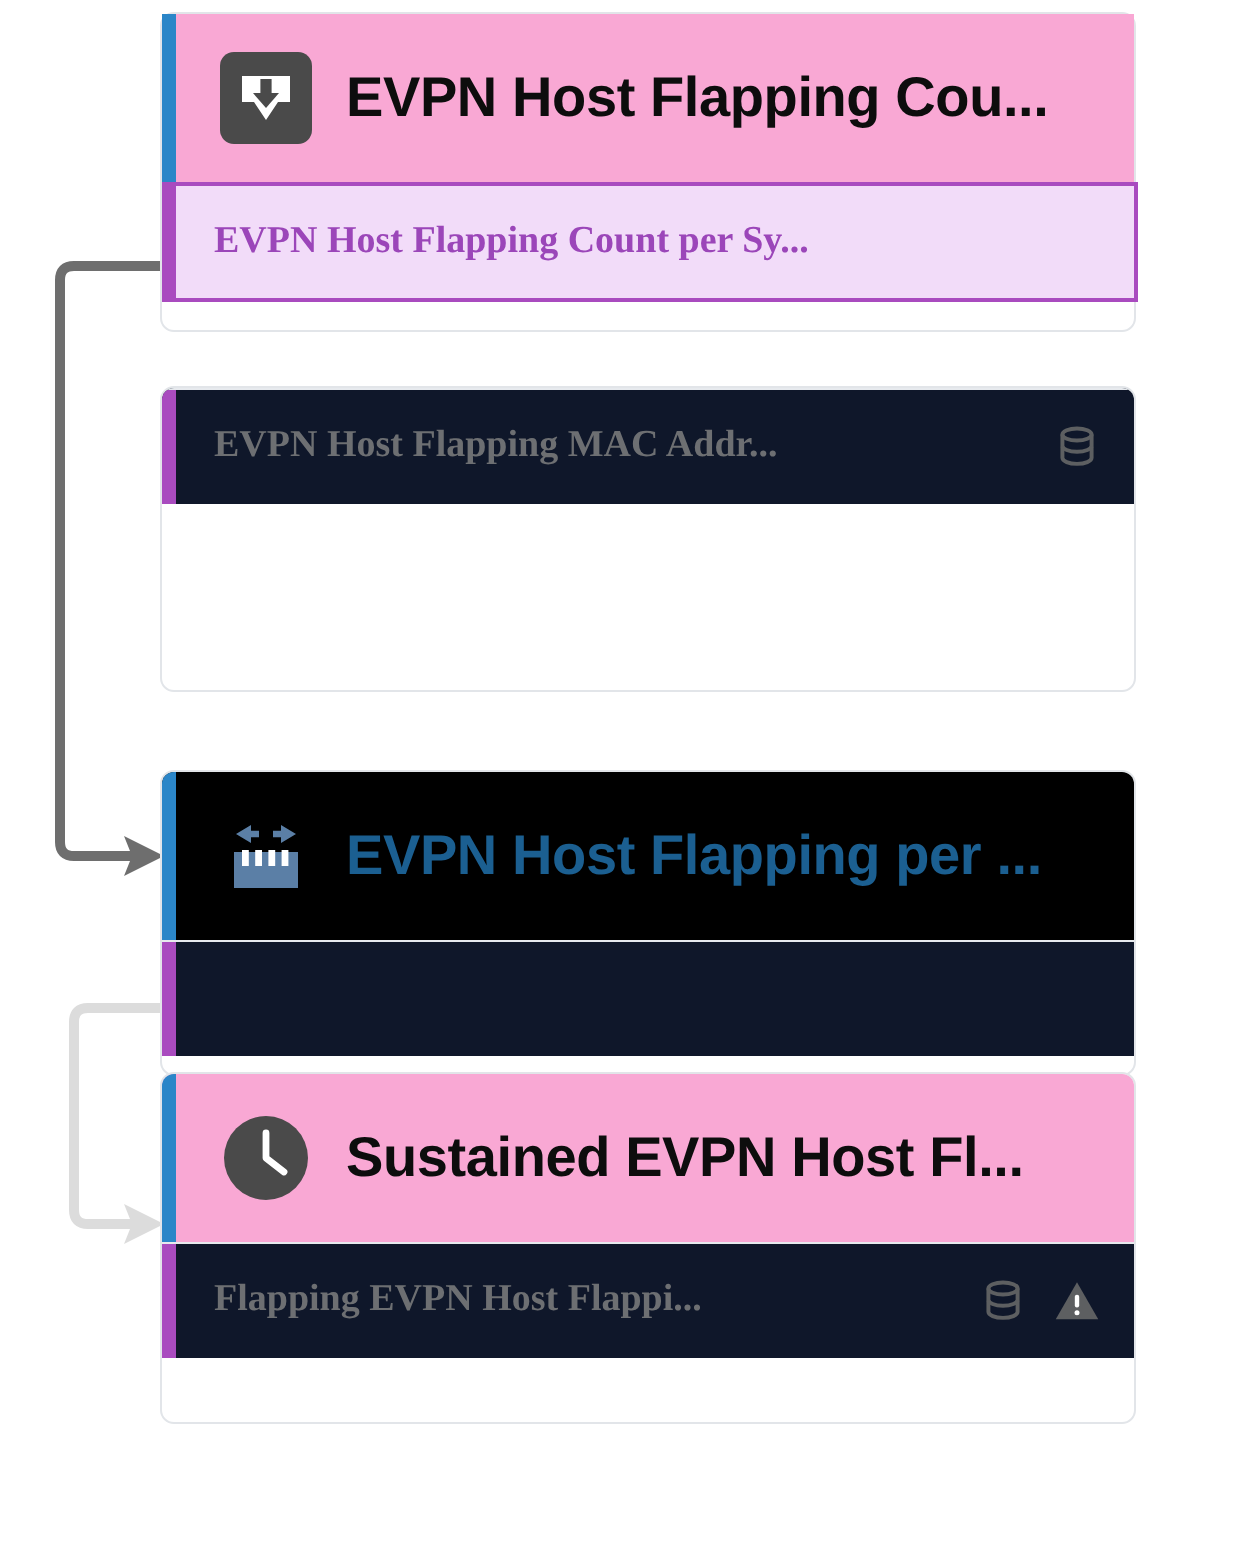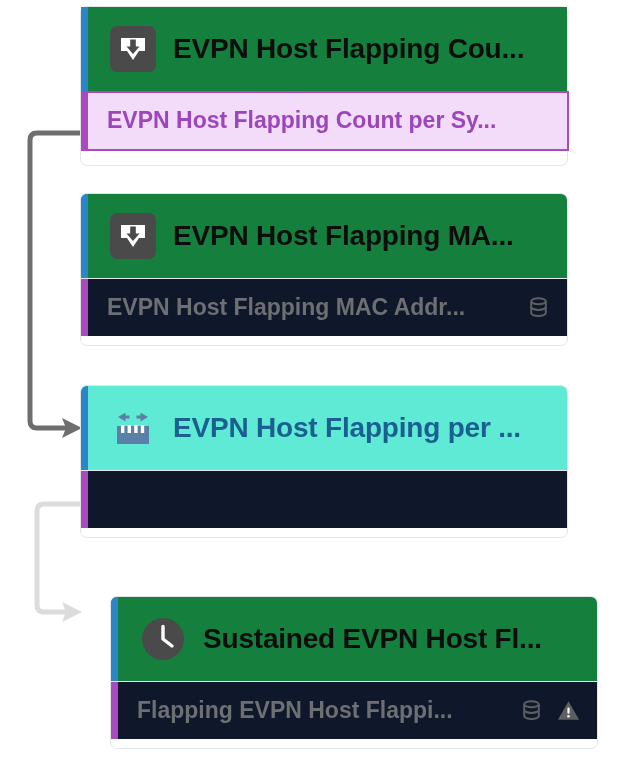--- a/index.html
+++ b/index.html
@@ -18,33 +18,33 @@
         background:#ffffff;border:1px solid #e2e5e9;border-radius:7px;
         box-sizing:border-box;overflow:hidden;}
 
   .row{position:relative;display:flex;align-items:center;box-sizing:border-box;}
 
   .stripe{position:absolute;left:0;top:0;bottom:0;width:7px;}
   .stripe.blue{background:#2b86c8;}
   .stripe.purple{background:#a94bbf;}
 
   
-  .hdr{height:84px;padding-left:26px;padding-right:14px;background:#15803d;}
-  .hdr.sel{background:#5eead4;}
+  .hdr{height:84px;padding-left:26px;padding-right:14px;background:#f9a8d4;}
+  .hdr.sel{background:#000000;}
   .hdr .ic{flex:0 0 auto;width:52px;height:52px;margin-right:14px;
            display:flex;align-items:center;justify-content:center;}
   .hdr .ttl{font-size:28px;font-weight:bold;color:#0d0d0d;letter-spacing:-0.2px;
             white-space:nowrap;overflow:hidden;line-height:1.05;}
   .hdr.sel .ttl{color:#1b5f91;}
 
   
   .ftr{height:58px;padding-left:26px;padding-right:16px;background:#0f172a;
        border-top:1px solid #e7eaee;}
-  .ftr .sub{font-size:23px;font-weight:bold;color:#6d6f72;white-space:nowrap;
-            overflow:hidden;line-height:1.1;}
+  .ftr .sub{font-size:19px;font-weight:bold;color:#6d6f72;white-space:nowrap;
+            overflow:hidden;line-height:1.1;font-family:Liberation Serif, serif;}
   .ftr .tags{margin-left:auto;display:flex;align-items:center;gap:12px;
              padding-left:14px;flex:0 0 auto;}
 
   
   .ftr.hl{background:#f2dcf9;border:2px solid #a94bbf;border-left:none;
           height:60px;}
   .ftr.hl .sub{color:#9b46b9;}
   .card.c1{overflow:visible;}
   .card.c1 .ftr.hl{position:relative;width:calc(100% + 2px);
                    border-bottom-right-radius:0;border-top-right-radius:0;}
@@ -87,32 +87,20 @@
 
     <div class="row ftr hl">
       <span class="stripe purple"></span>
       <span class="sub">EVPN Host Flapping Count per Sy...</span>
       <span class="tags"></span>
     </div>
   </div>
 
   <div class="card" style="top:193px;height:153px;">
 
-    <div class="row hdr">
-      <span class="stripe blue"></span>
-      <span class="ic">
-        <svg class="gi" width="50" height="50" viewBox="0 0 50 50">
-          <rect x="2" y="2" width="46" height="46" rx="7" fill="#4a4a4a"></rect>
-          <path d="M13 14 h24 v13 h-6 l-6 9 -6 -9 h-6 z" fill="#ffffff"></path>
-          <rect x="22.2" y="15.5" width="5.6" height="10" fill="#4a4a4a"></rect>
-          <path d="M18.5 22.5 L25 30 L31.5 22.5 Z" fill="#4a4a4a"></path>
-        </svg>
-      </span>
-      <span class="ttl">EVPN Host Flapping MA...</span>
-    </div>
 
     <div class="row ftr">
       <span class="stripe purple"></span>
       <span class="sub">EVPN Host Flapping MAC Addr...</span>
       <span class="tags">
         <span>
           <svg class="gi" width="25" height="25" viewBox="0 0 24 24" fill="none" stroke="#5d5f61" stroke-width="1.9">
             <ellipse cx="12" cy="6" rx="7" ry="2.9"></ellipse>
             <path d="M5 6v5.4c0 1.6 3.1 2.9 7 2.9s7-1.3 7-2.9V6"></path>
             <path d="M5 11.8v5.4c0 1.6 3.1 2.9 7 2.9s7-1.3 7-2.9v-5.4"></path>
@@ -139,21 +127,21 @@
       </span>
       <span class="ttl">EVPN Host Flapping per ...</span>
     </div>
 
     <div class="row ftr">
       <span class="stripe purple"></span>
       <span class="tags"></span>
     </div>
   </div>
 
-  <div class="card" style="top:596px;height:153px;margin-left:30px;">
+  <div class="card" style="top:536px;height:176px;">
 
     <div class="row hdr">
       <span class="stripe blue"></span>
       <span class="ic">
         <svg class="gi" width="50" height="50" viewBox="0 0 50 50">
           <circle cx="25" cy="25" r="21" fill="#4a4a4a"></circle>
           <path d="M25 12.5 V25 L34 32" stroke="#ffffff" stroke-width="3.4" stroke-linecap="round" stroke-linejoin="round" fill="none"></path>
         </svg>
       </span>
       <span class="ttl">Sustained EVPN Host Fl...</span>

